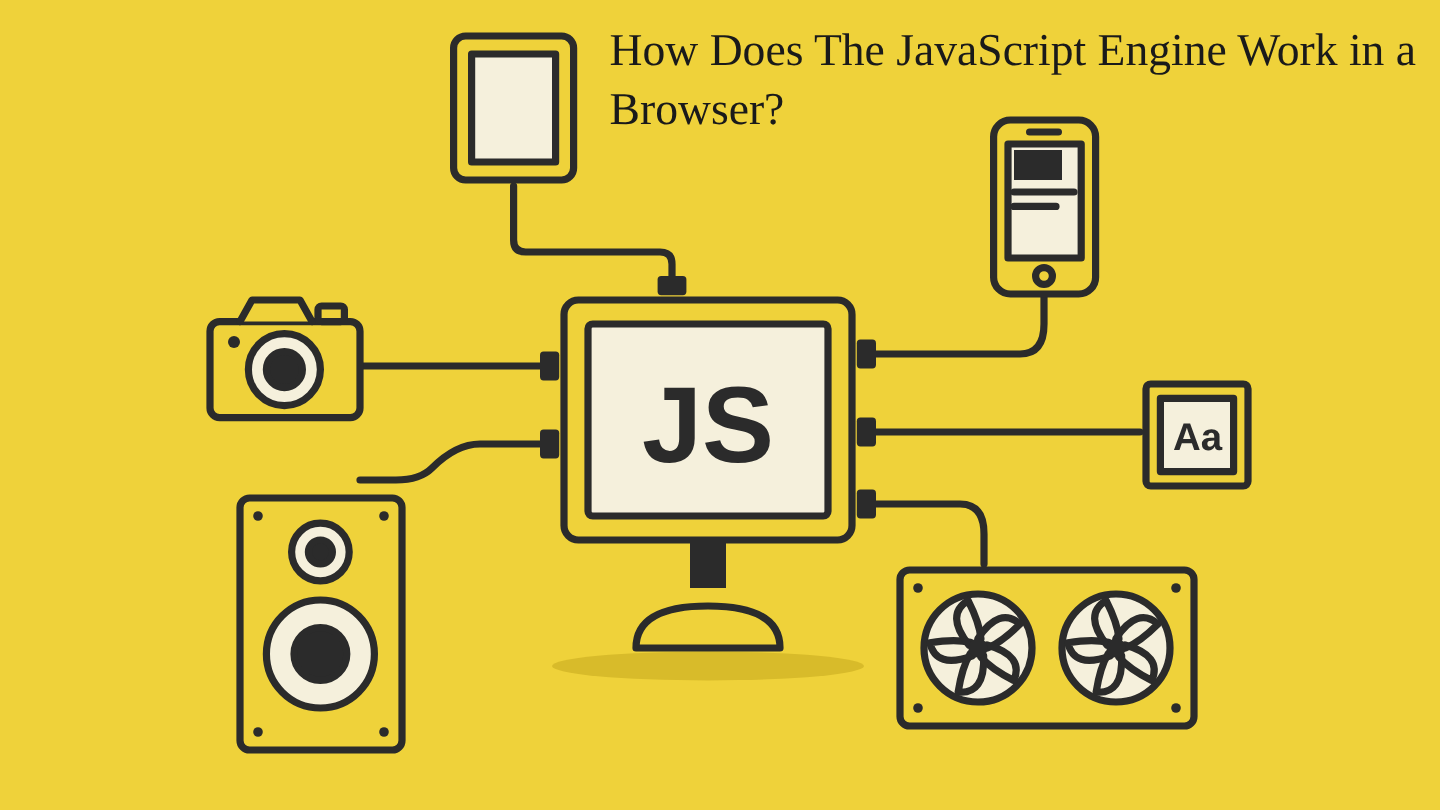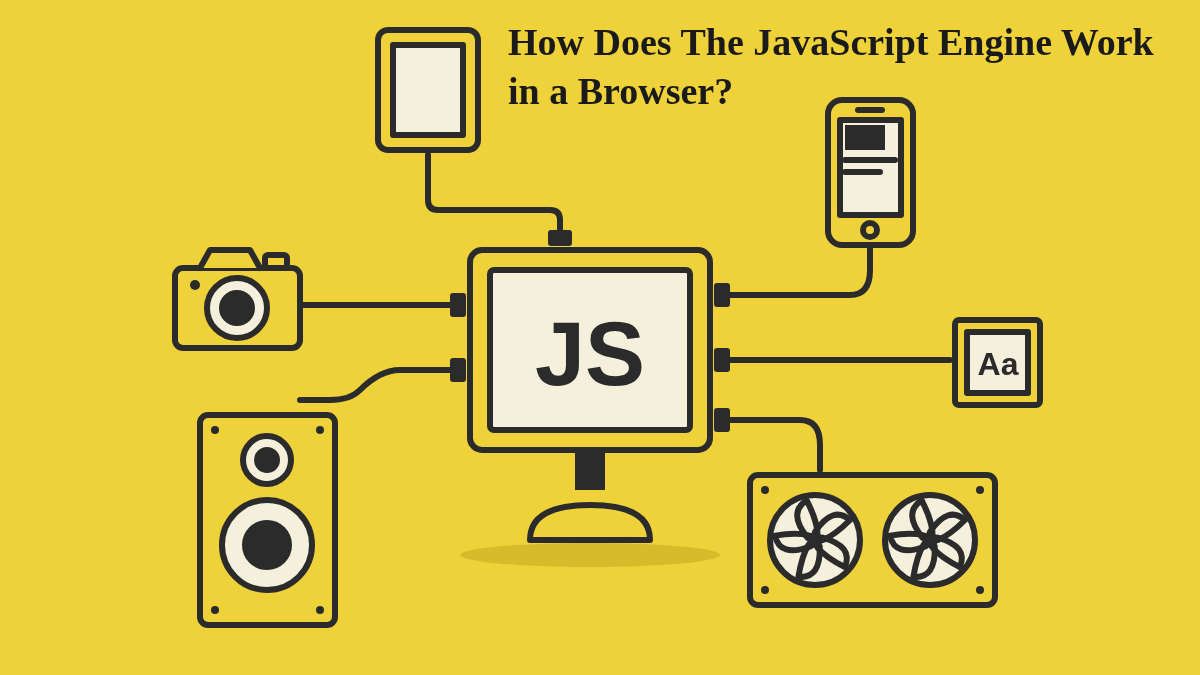--- a/index.html
+++ b/index.html
@@ -10,21 +10,21 @@
     position: relative;
     font-family: Georgia, 'Times New Roman', serif;
     overflow: hidden;
   }
   .title {
     position: absolute;
     top: 18px;
     left: 508px;
     right: 20px;
     font-size: 38px;
-    font-weight: bold;
+    font-weight: normal;
     color: #1a1a1a;
     line-height: 1.3;
     font-family: Georgia, serif;
   }
   .stroke { stroke: #2b2b2b; stroke-width: 6; fill: none; stroke-linecap: round; stroke-linejoin: round; }
   .fill-bg { fill: #efd23a; }
   .fill-dark { fill: #2b2b2b; }
   .fill-white { fill: #f5f0dc; }
   .js-text {
     font-family: Arial, Helvetica, sans-serif;

